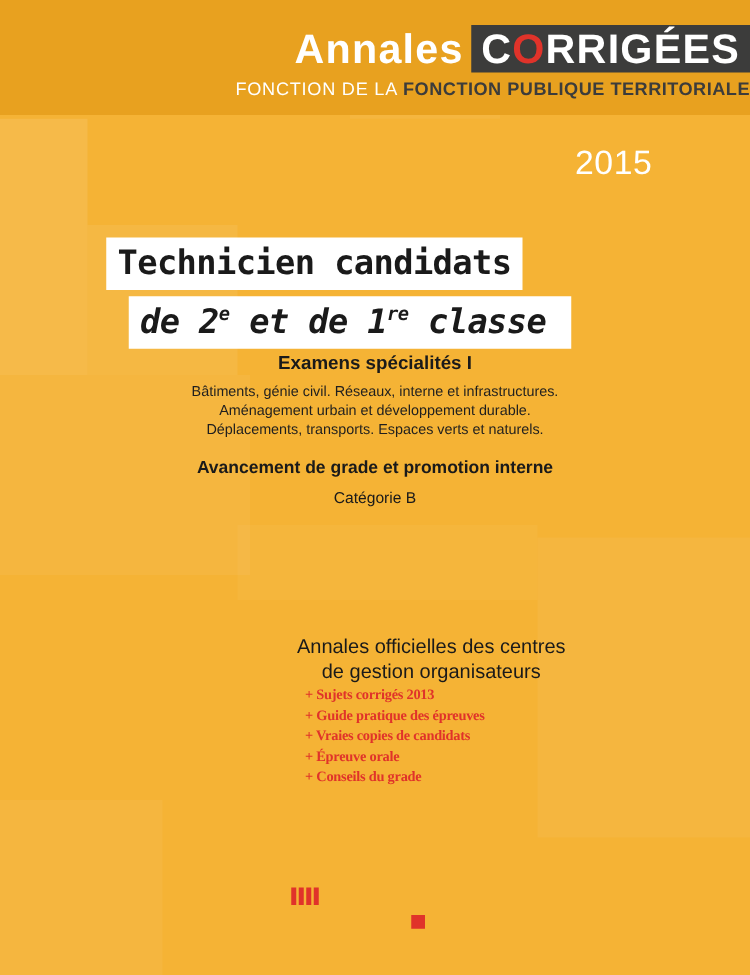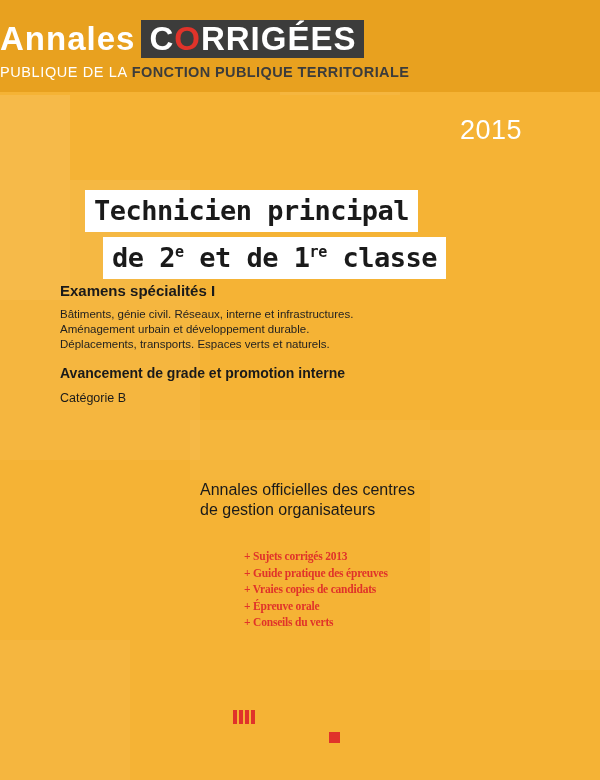--- a/index.html
+++ b/index.html
@@ -39,21 +39,21 @@
     position: absolute;
     left: 0; top: 0;
     width: 600px;
     height: 92px;
     background: #e8a11f;
   }
   .header-inner {
     position: absolute;
     left: 0; top: 0;
     width: 600px;
-    text-align: left;
+    text-align: right;
   }
   .annales-line {
     margin-top: 20px;
     font-size: 33px;
     font-weight: bold;
     letter-spacing: 0.5px;
     line-height: 1;
     white-space: nowrap;
   }
   .annales-word {
@@ -111,35 +111,37 @@
     font-family: "DejaVu Sans Mono", monospace;
     font-weight: bold;
     letter-spacing: -0.5px;
   }
   .title-line-1 {
     font-size: 27px;
     padding: 5px 9px 6px 9px;
   }
   .title-line-2 {
     font-size: 27px;
-    padding: 5px 9px 6px 9px;
+    padding: 5px 20px 6px 9px;
     margin-top: 5px;
     margin-left: 18px;
+    font-style: italic;
   }
   .sup {
     font-size: 15px;
     vertical-align: super;
     letter-spacing: -0.5px;
   }
 
   .subtitle-area {
     position: absolute;
     left: 60px;
     top: 282px;
     width: 480px;
+    text-align: center;
     color: #1a1a1a;
   }
   .exam-spec {
     font-size: 15px;
     font-weight: bold;
     margin-bottom: 8px;
   }
   .exam-spec .roman {
     font-weight: bold;
   }
@@ -155,23 +157,23 @@
   }
   .categorie {
     margin-top: 10px;
     font-size: 12.5px;
   }
 
   
   .annales-officielles {
     position: absolute;
     left: 200px;
-    top: 480px;
+    top: 508px;
     width: 290px;
-    text-align: left;
+    text-align: center;
     color: #1a1a1a;
     font-size: 16px;
     line-height: 20px;
   }
   .bullets {
     position: absolute;
     left: 244px;
     top: 548px;
     width: 260px;
     text-align: left;
@@ -239,30 +241,30 @@
   <div class="bg-block bg-b5"></div>
   <div class="bg-block bg-b6"></div>
   <div class="bg-block bg-b7"></div>
 
   <div class="header">
     <div class="header-inner">
       <div class="annales-line">
         <span class="annales-word">Annales</span><span class="corrigees-wrap"><span>C</span><span class="accent">O</span><span>RRIGÉES</span></span>
       </div>
       <div class="sub-line">
-        <span class="sub-light">PUBLIQUE DE LA</span>
+        <span class="sub-light">FONCTION DE LA</span>
         <span class="sub-dark">FONCTION PUBLIQUE TERRITORIALE</span>
       </div>
     </div>
   </div>
 
   <div class="year">2015</div>
 
   <div class="title-block">
-    <div class="title-line title-line-1">Technicien principal</div>
+    <div class="title-line title-line-1">Technicien candidats</div>
     <div class="title-line title-line-2"><span>de 2</span><span class="sup">e</span><span> et de 1</span><span class="sup">re</span><span> classe</span></div>
   </div>
 
   <div class="subtitle-area">
     <div class="exam-spec">
       <span>Examens spécialités</span>
       <span class="roman">I</span>
     </div>
     <div class="spec-lines">
       <div>Bâtiments, génie civil. Réseaux, interne et infrastructures.</div>
@@ -276,21 +278,21 @@
   <div class="annales-officielles">
     <div>Annales officielles des centres</div>
     <div>de gestion organisateurs</div>
   </div>
 
   <div class="bullets">
     <div class="bullet">+ Sujets corrigés 2013</div>
     <div class="bullet">+ Guide pratique des épreuves</div>
     <div class="bullet">+ Vraies copies de candidats</div>
     <div class="bullet">+ Épreuve orale</div>
-    <div class="bullet">+ Conseils du verts</div>
+    <div class="bullet">+ Conseils du grade</div>
   </div>
 
   <div class="logo">
     <div class="logo-bars">
       <span></span><span></span><span></span><span></span>
     </div>
     <div class="logo-sq"></div>
   </div>
 
 </div>

